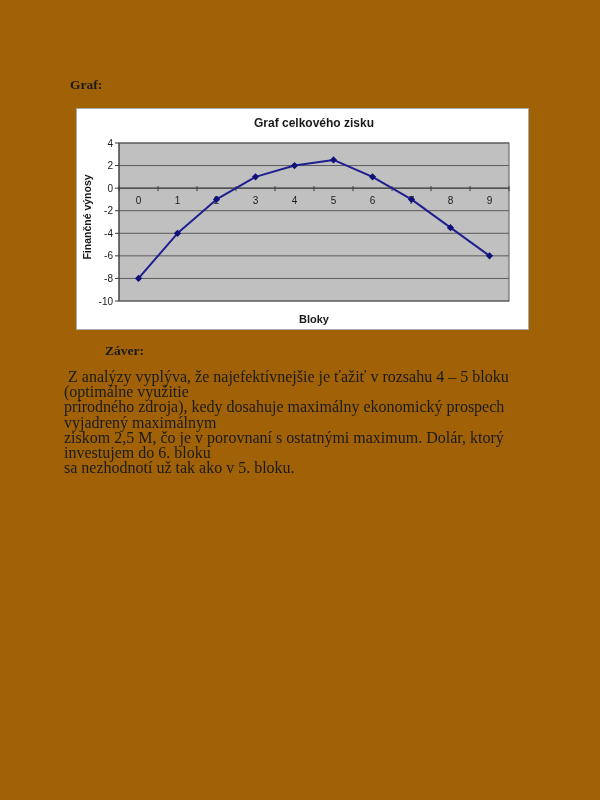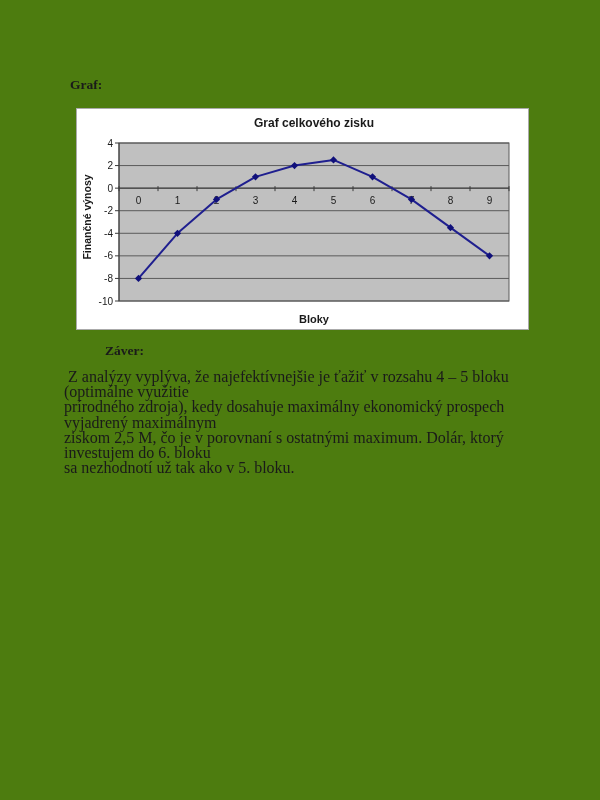--- a/index.html
+++ b/index.html
@@ -1,19 +1,19 @@
 <!DOCTYPE html>
 <html><head>
 <meta charset="utf-8">
 <style>
   html,body{margin:0;padding:0;background:#ffffff;}
   .page{
     position:relative;
     width:600px;height:800px;
-    background:#4d7c0f;
+    background:#a16207;
     font-family:"Liberation Serif", serif;
     color:#1a1a1a;
     overflow:hidden;
   }
   .heading{
     position:absolute;
     font-weight:bold;
     font-size:13.5px;
     color:#1a1a1a;
   }

